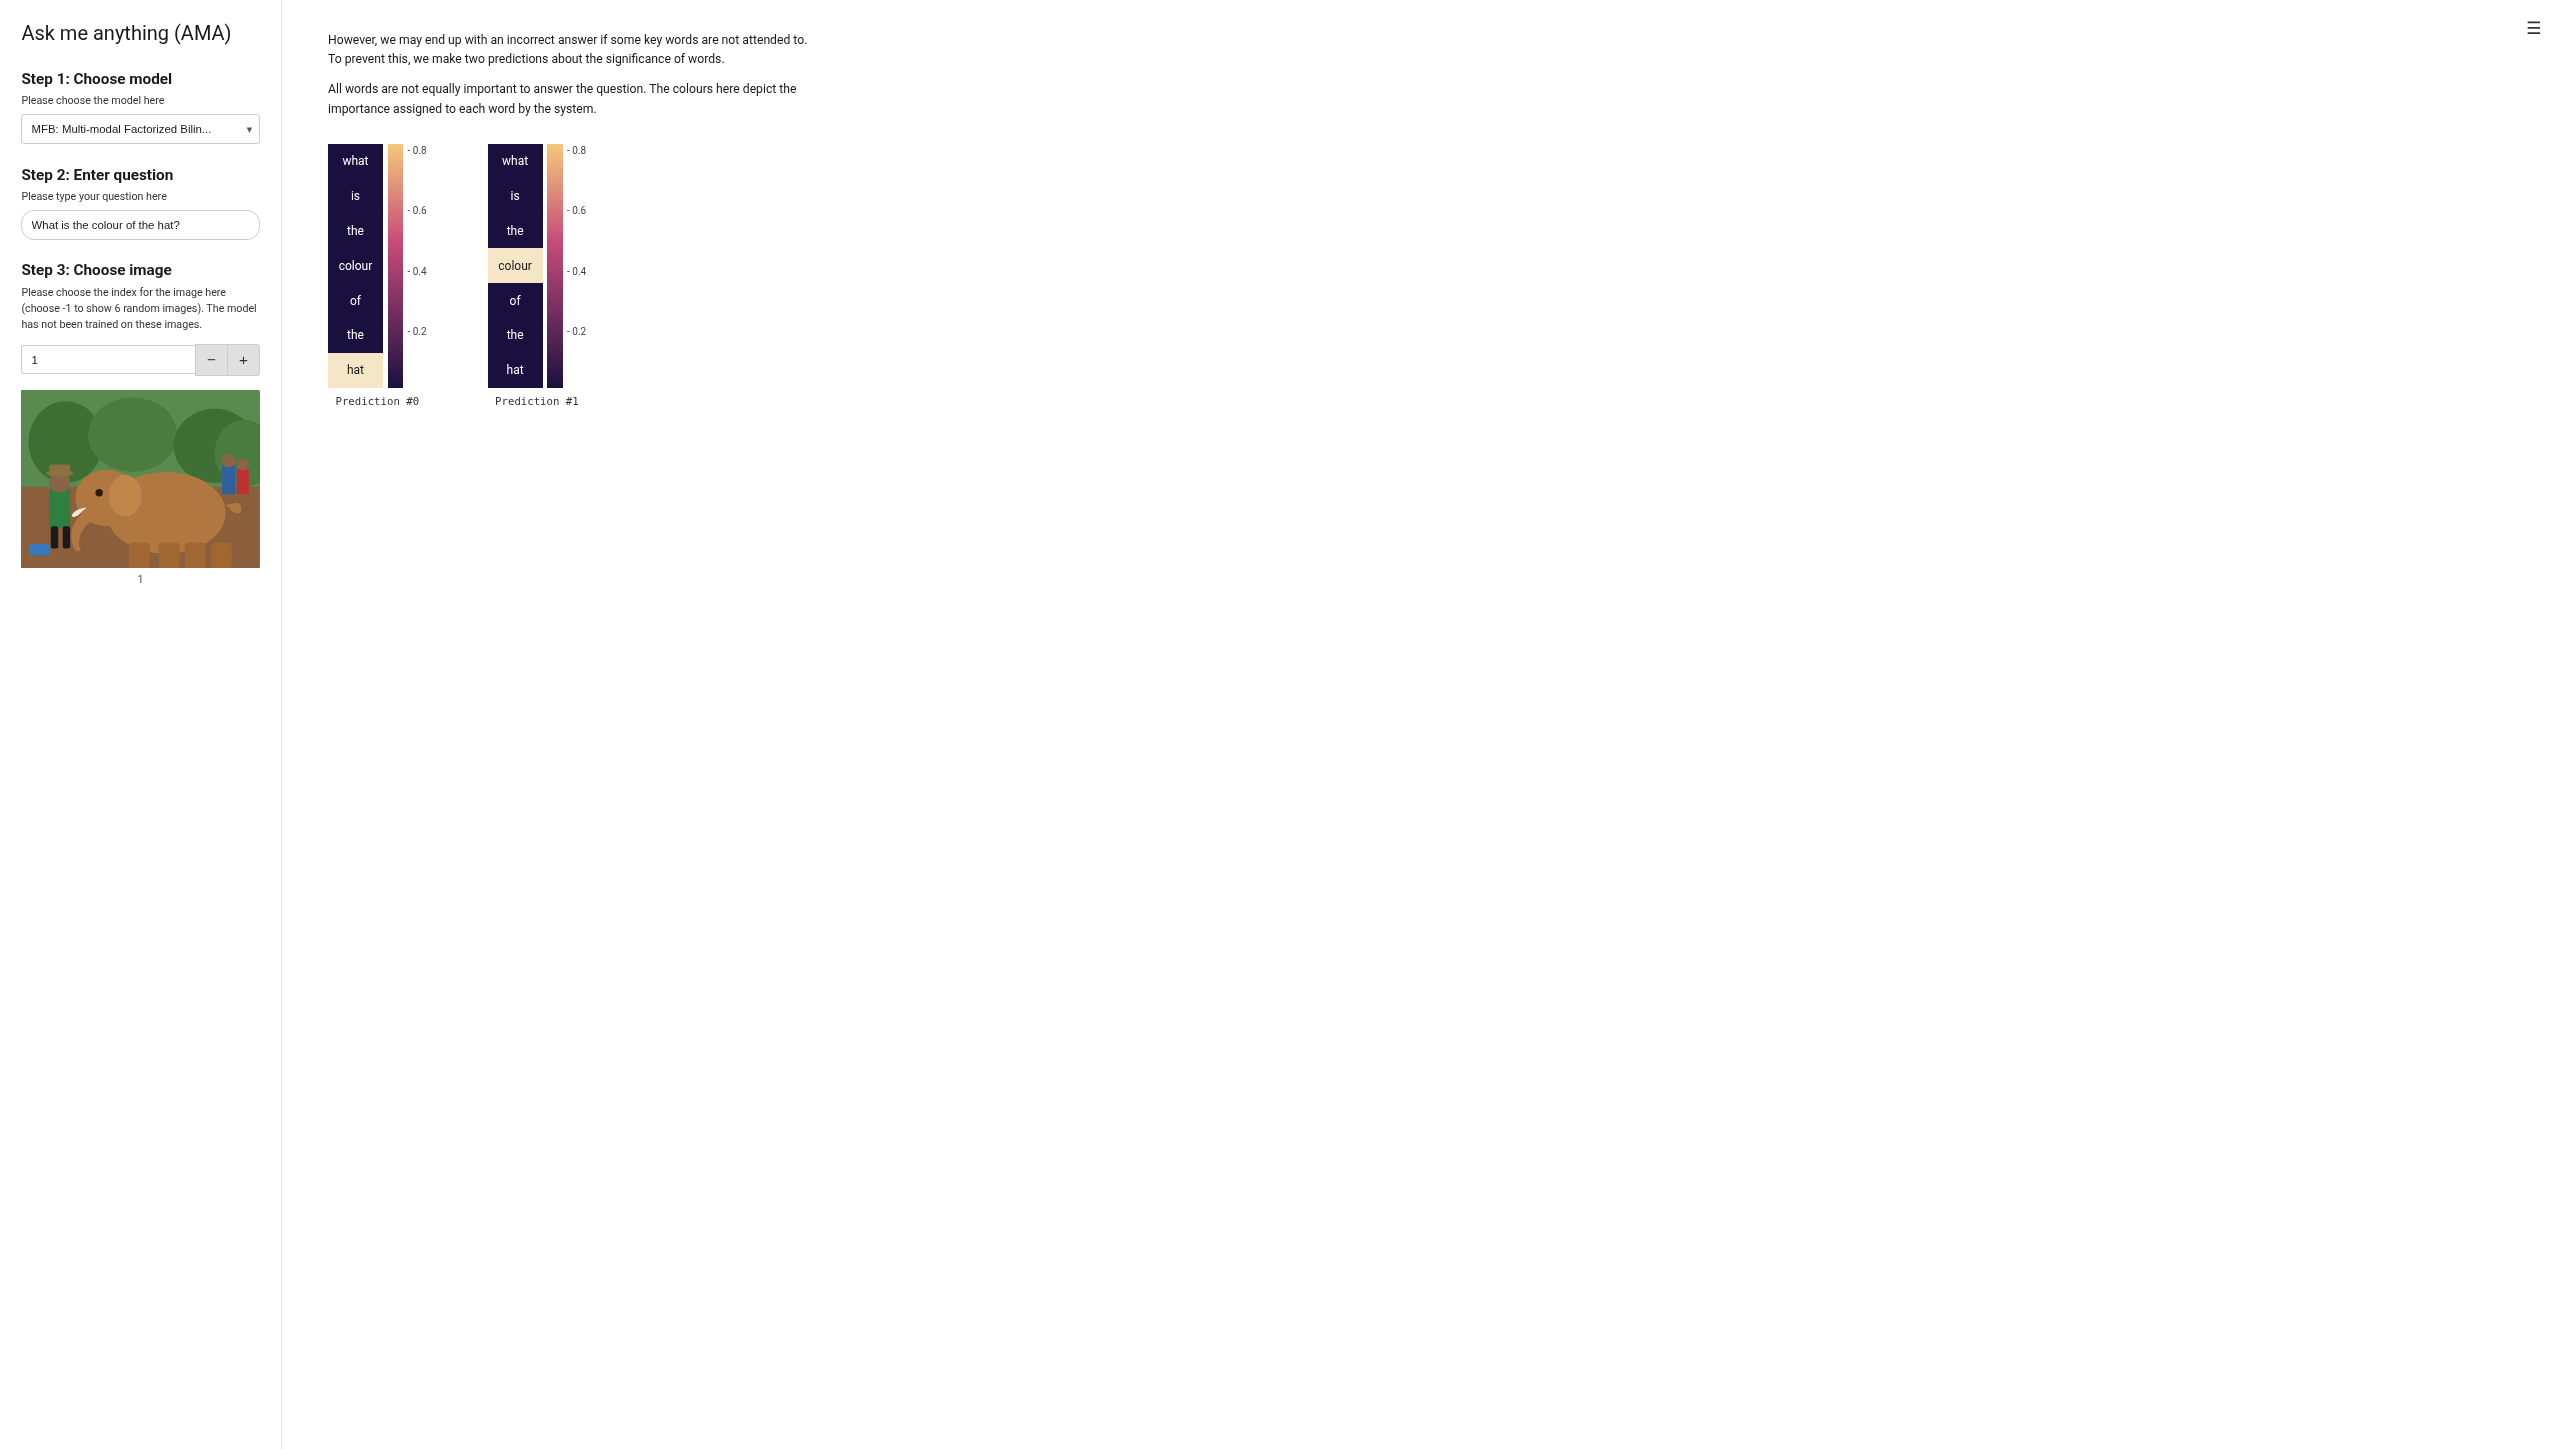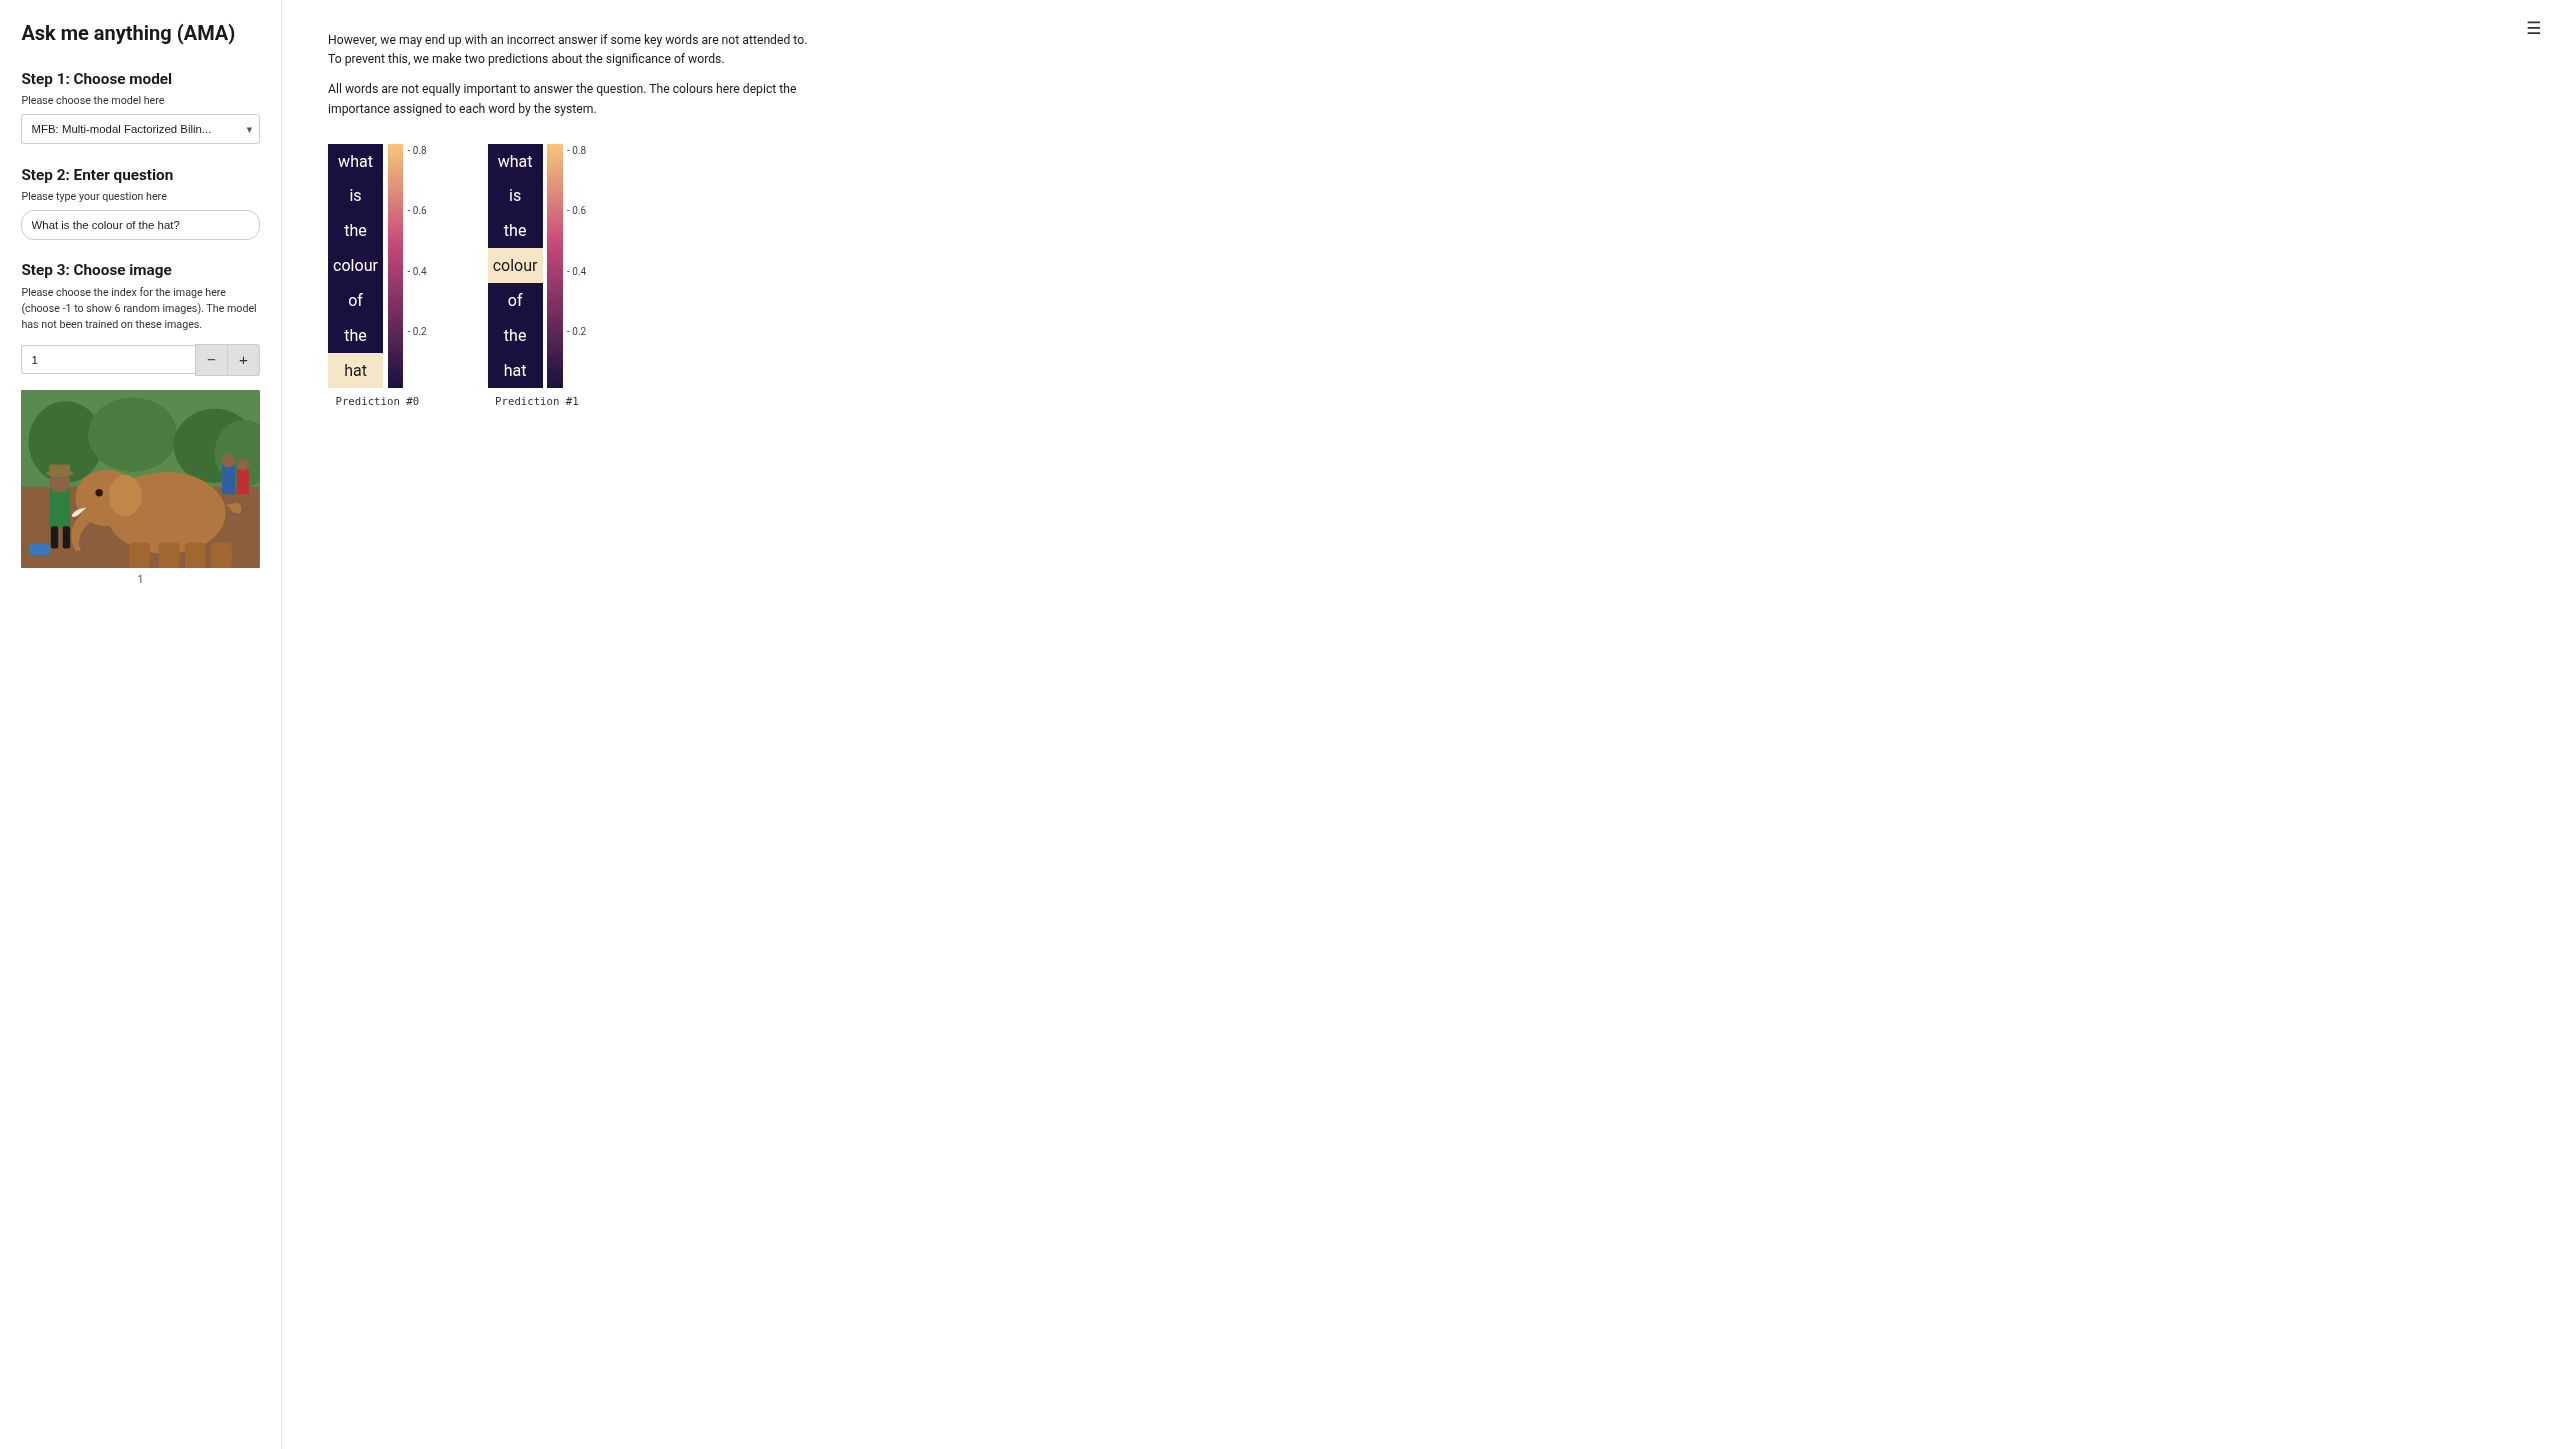--- a/index.html
+++ b/index.html
@@ -16,21 +16,21 @@
     
     .sidebar {
       width: 282px;
       min-width: 282px;
       padding: 21.4px 21.4px 21.4px 21.4px;
       border-right: 0.8px solid #e8e8e8;
       background: #fff;
     }
     .app-title {
       font-size: 20px;
-      font-weight: 700;
+      font-weight: 400;
       margin-bottom: 24.4px;
       line-height: 1.2;
     }
     .step-title {
       font-size: 15.3px;
       font-weight: 700;
       margin-bottom: 6.1px;
     }
     .step-label {
       font-size: 10.7px;
@@ -182,21 +182,21 @@
       display: flex;
       flex-direction: column;
       height: 100%;
     }
     .word-row {
       flex: 1;
       display: flex;
       align-items: center;
       justify-content: center;
       min-width: 55px;
-      font-size: 16px;
+      font-size: 12px;
       color: #fff;
       background: #1a1040;
     }
     .word-row.light {
       background: #f5e6c8;
       color: #1a1a1a;
     }
     .color-scale {
       width: 15.3px;
       background: linear-gradient(to bottom, #f5c87a 0%, #c84b7a 40%, #1a1040 100%);

